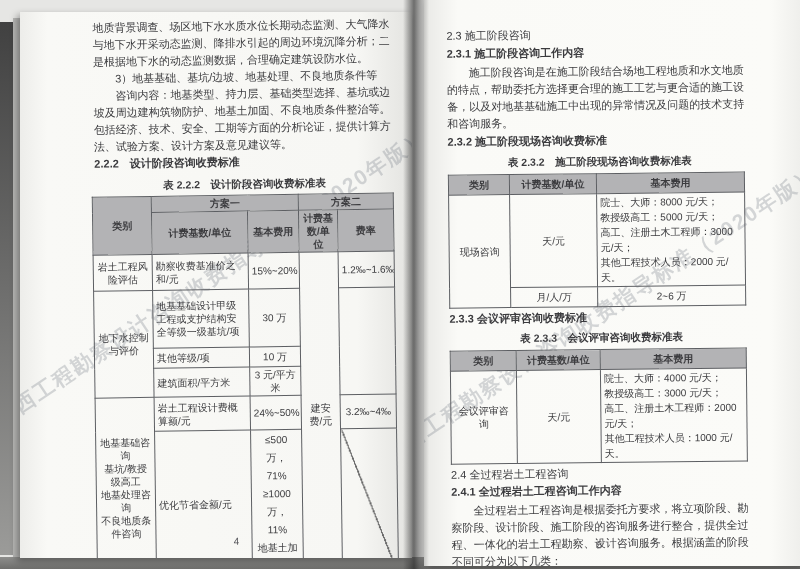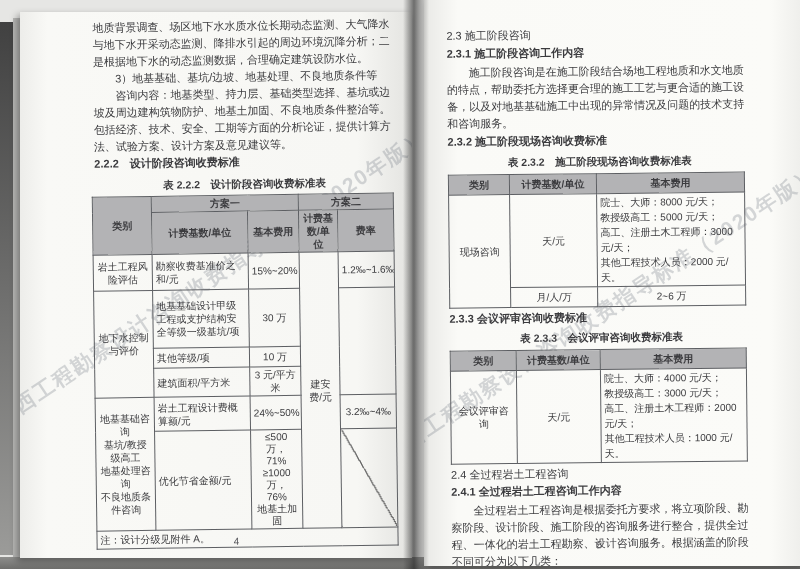--- a/index.html
+++ b/index.html
@@ -36,21 +36,21 @@
   .indent{text-indent:2em;}
   .hsub{font-weight:bold;font-size:11px;line-height:13px;margin:0;}
   .hsec{font-weight:normal;font-size:11px;line-height:13px;margin:0;}
   .tbl-caption{font-weight:bold;font-size:10.5px;line-height:14px;text-align:center;margin:0;}
   table{border-collapse:collapse;table-layout:fixed;font-size:10px;line-height:13px;}
   th,td{border:1px solid #5d5f63;padding:1px 3px;text-align:center;vertical-align:middle;
     overflow:hidden;}
   th{background:#b3b3b5;font-weight:bold;}
   .tl{text-align:left;}
   .fee-lines div{text-align:left;line-height:15px;}
-  .center-lines div{text-align:center;line-height:12px;}
+  .center-lines div{text-align:center;line-height:18px;}
   .cat-lines div{text-align:center;line-height:13px;}
   .slash-cell{background-image:linear-gradient(to right top,transparent 49.4%,#6a6a6a 49.4%,#6a6a6a 50.8%,transparent 50.8%);}
   .note-row td{text-align:left;font-size:10px;height:15px;}
   .page-num{position:absolute;font-size:10px;color:#55555a;}
   .pn-l{left:210px;top:524px;}
   .pn-r{left:170px;top:539px;}
   .t222{margin-top:4px;width:301px;margin-left:-3px;}
   .t23{width:296px;}
   .mb5{margin-bottom:5px;}.mb4{margin-bottom:4px;}.mb3{margin-bottom:3px;}
   .mb7{margin-bottom:7px;}.mb6{margin-bottom:6px;}.mb8{margin-bottom:8px;}
@@ -124,21 +124,21 @@
           <td class="tl">岩土工程设计费概算额/元</td>
           <td>24%~50%</td>
           <td>3.2‰~4‰</td>
         </tr>
         <tr style="height:64px;">
           <td class="tl">优化节省金额/元</td>
           <td class="center-lines">
             <div>≤500 万，</div>
             <div>71%</div>
             <div>≥1000 万，</div>
-            <div>76%</div>
+            <div>11%</div>
             <div>地基土加固</div>
           </td>
           <td class="slash-cell"></td>
         </tr>
         <tr class="note-row">
           <td colspan="5">注：设计分级见附件 A。</td>
         </tr>
       </tbody>
         </table>
     </div>

